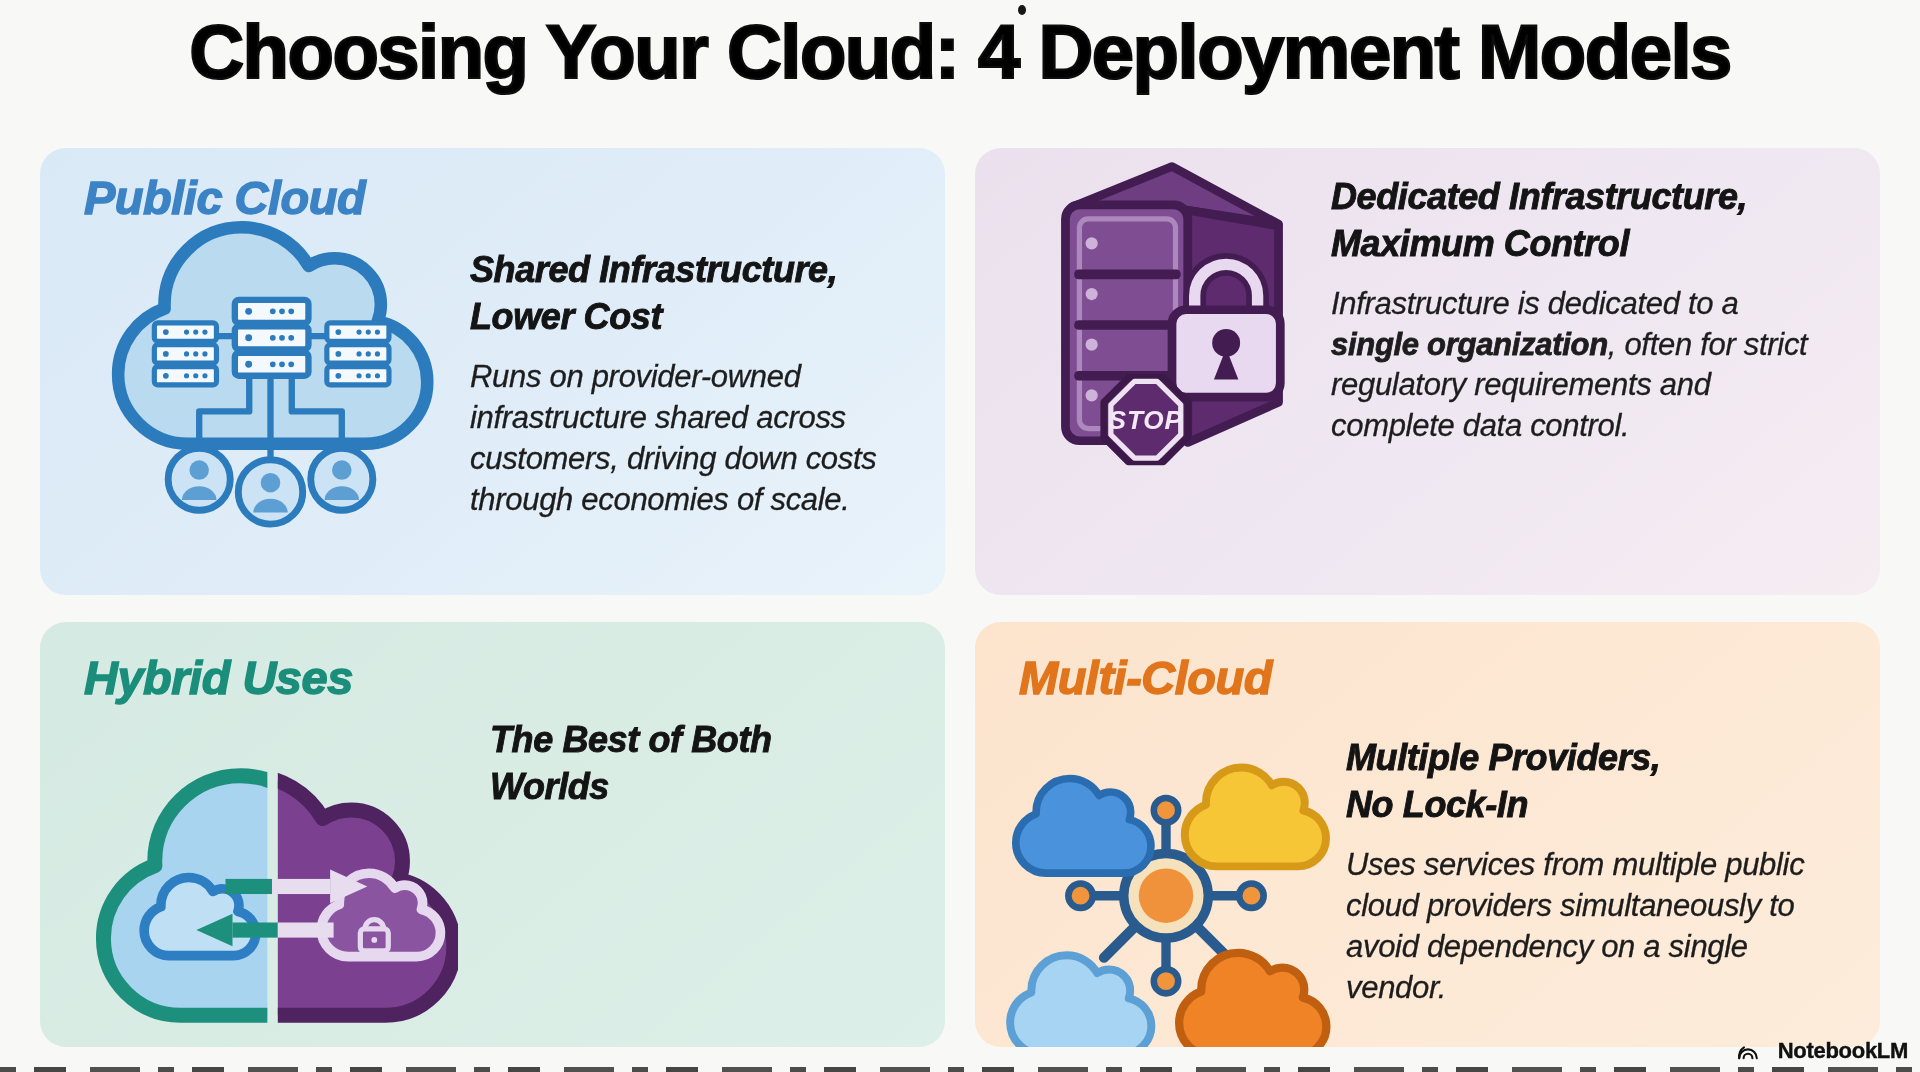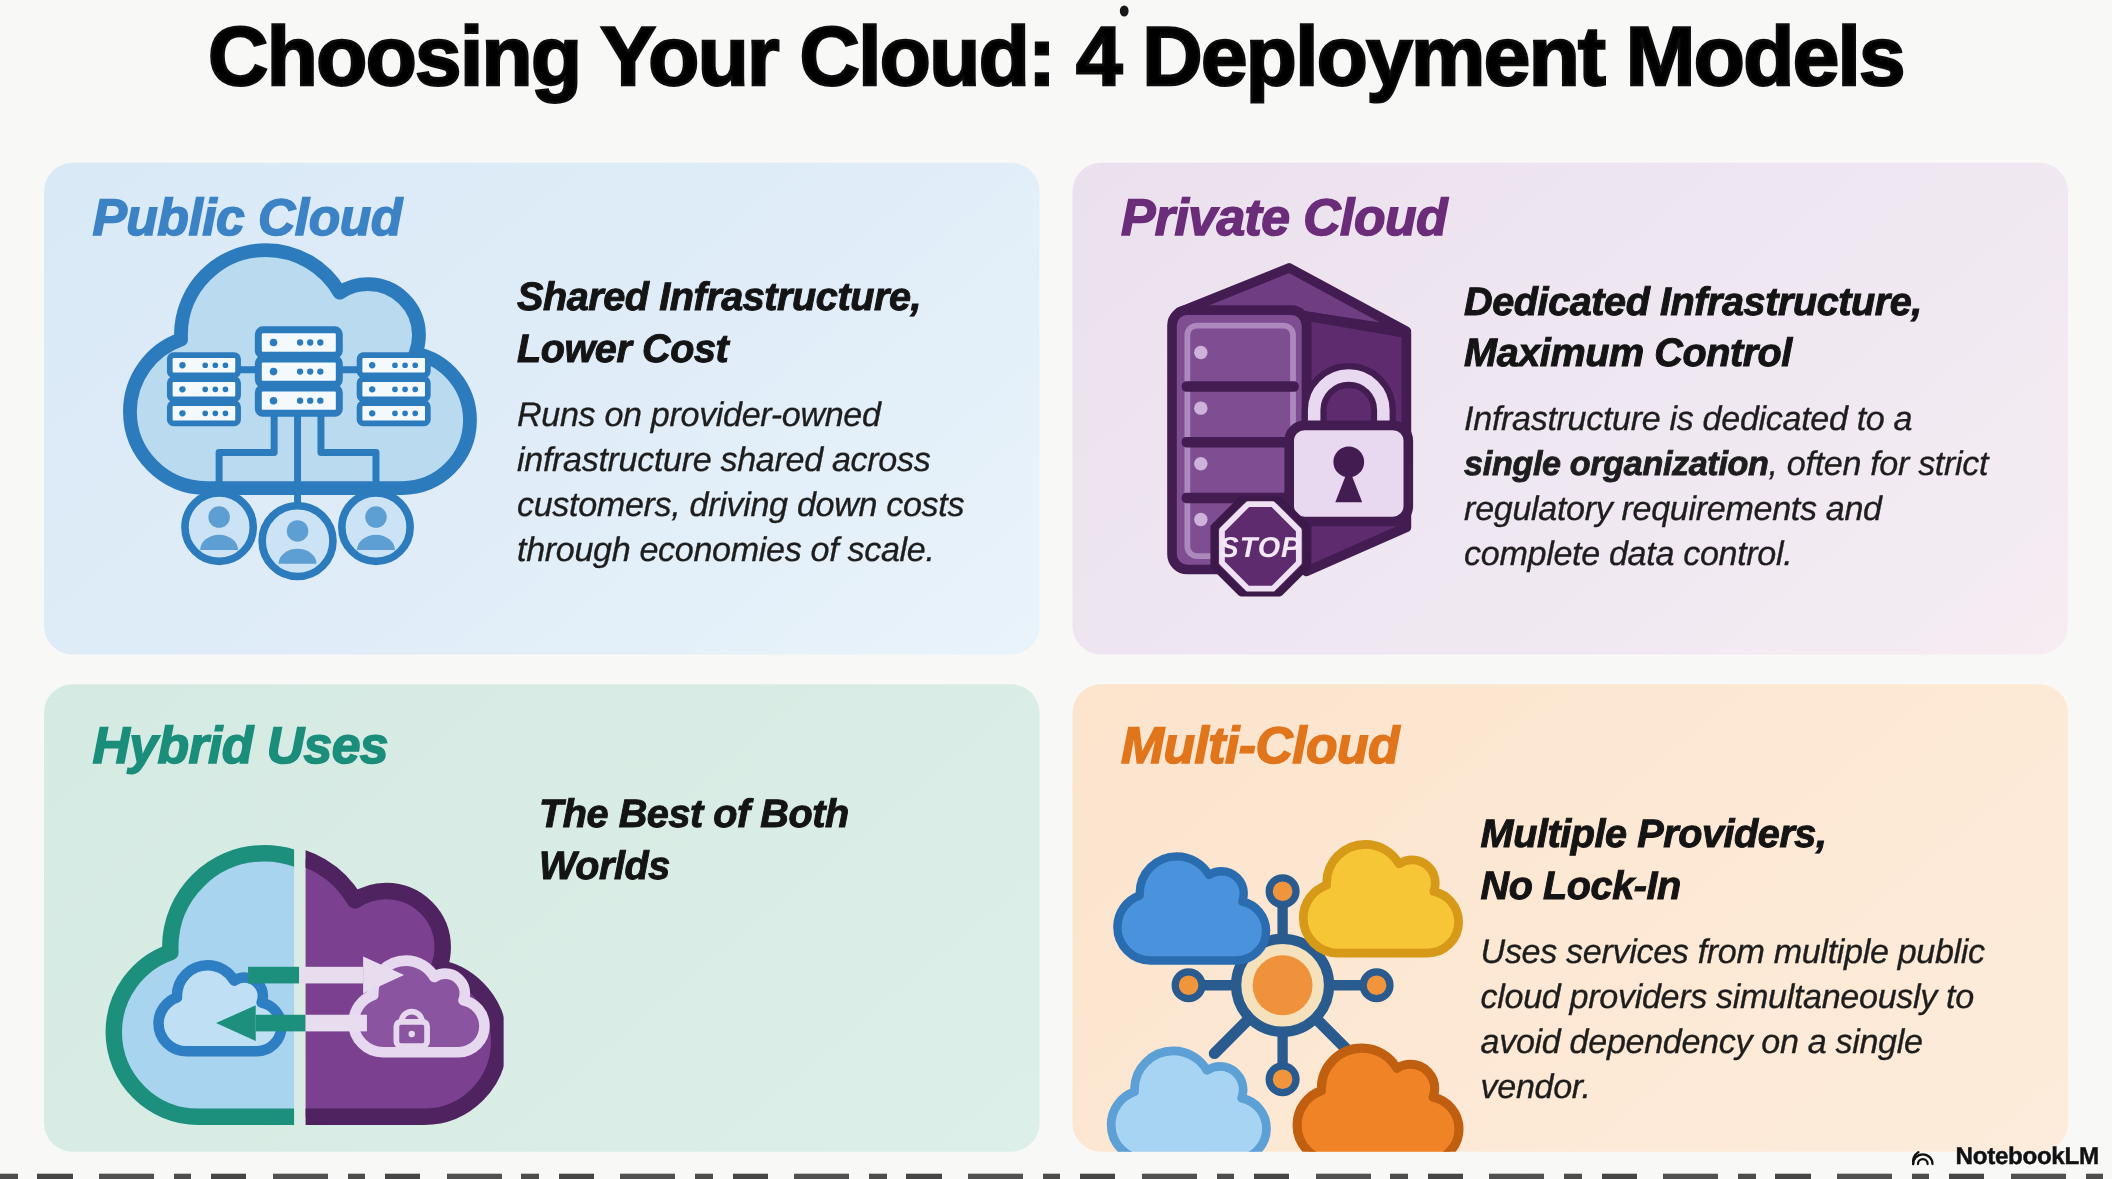--- a/index.html
+++ b/index.html
@@ -158,21 +158,20 @@
         </div>
         <div class="text-col">
           <h3>Shared Infrastructure,
 Lower Cost</h3>
           <p>Runs on provider-owned infrastructure shared across customers, driving down costs through economies of scale.</p>
         </div>
       </div>
     </section>
 
     <section class="card c1">
-      <h2>Private Cloud</h2>
       <div class="row">
         <div class="icon-col">
           <svg width="262" height="332" viewBox="0 0 300 380">
 
             <polygon points="36,74 150,28 272,94 166,78" fill="#6f3d82" stroke="#431d52" stroke-width="10" stroke-linejoin="round"></polygon>
             <polygon points="168,78 272,96 272,298 168,344" fill="#5e2c6e" stroke="#431d52" stroke-width="10" stroke-linejoin="round"></polygon>
             <rect x="28" y="72" width="140" height="270" rx="16" fill="#7f4d92" stroke="#431d52" stroke-width="10"></rect>
             <rect x="44" y="88" width="110" height="240" rx="10" fill="none" stroke="#bb9cc9" stroke-width="6" opacity="0.75"></rect>
             <g fill="#431d52">
               <rect x="38" y="146" width="122" height="11" rx="5"></rect>

